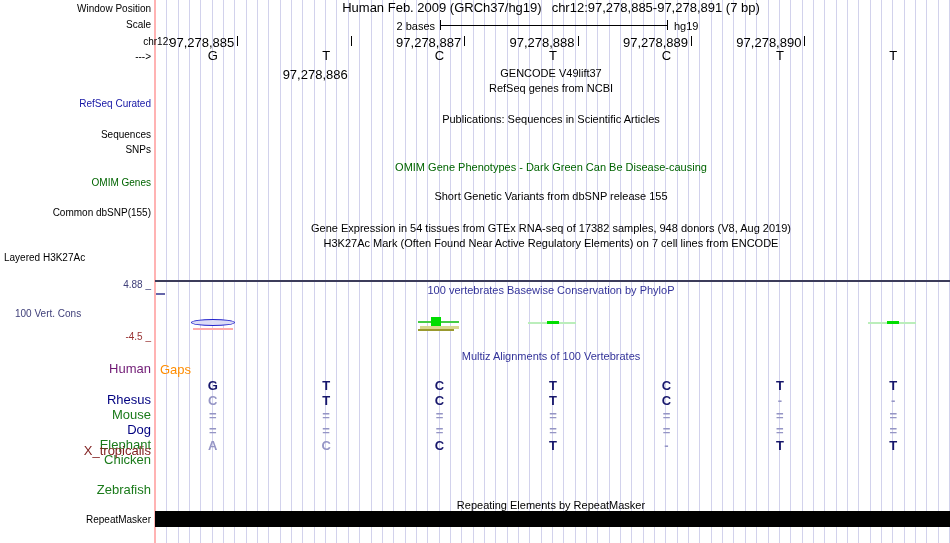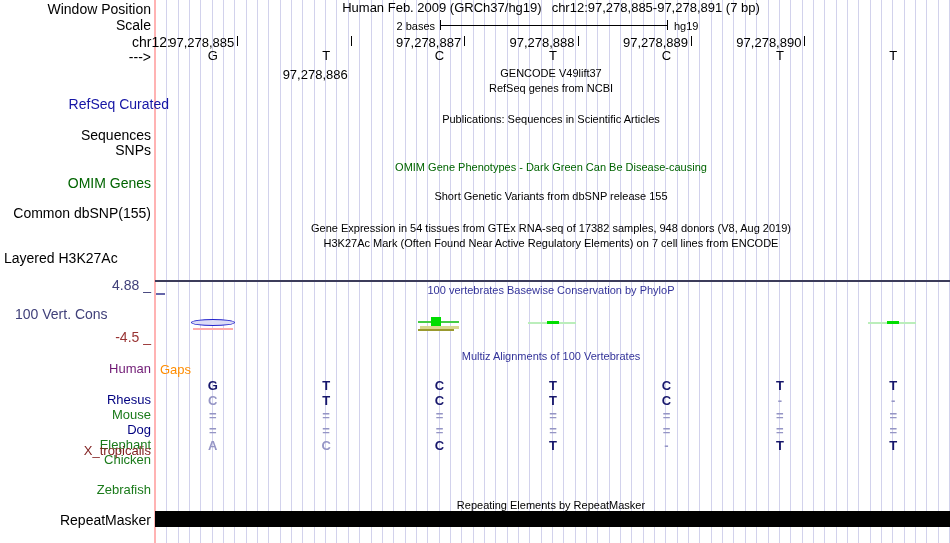--- a/index.html
+++ b/index.html
@@ -21,27 +21,27 @@
   #pink-divider { position:absolute; left:154px; top:0; width:2px; height:543px;
     background:var(--divider-pink); z-index:1; }
   #cons-top-rule { position:absolute; left:155px; top:280px; width:795px; height:1.5px;
     background:var(--rule-dark); z-index:2; }
   #cons-max-tick { position:absolute; left:156px; top:293px; width:9px; height:2px;
     background:var(--cons-tick); z-index:2; }
 
   
   .left-label {
     position:absolute; left:0; width:151px; text-align:right;
-    font-size:14px; line-height:14px; white-space:nowrap; z-index:3;
+    font-size:10px; line-height:14px; white-space:nowrap; z-index:3;
   }
   #lbl-window       { top:2px; }
   #lbl-scale        { top:18px; }
   #lbl-chrom        { top:35px;margin-left:20px; }
   #lbl-strand       { top:50px; }
-  #lbl-refseq       { top:97px;  color:var(--refseq-blue);padding-left:18px; }
+  #lbl-refseq       { top:97px;  color:var(--refseq-blue); }
   #lbl-sequences    { top:128px; }
   #lbl-snps         { top:143px; }
   #lbl-omim         { top:176px; color:var(--omim-green); }
   #lbl-dbsnp        { top:206px; }
   #lbl-h3k27ac      { top:251px; left:4px; width:auto; text-align:left; }
   #lbl-consmax      { top:278px; color:var(--cons-label); }
   #lbl-constrack    { top:307px; left:15px; width:auto; text-align:left; color:var(--cons-label); }
   #lbl-consmin      { top:330px; color:var(--cons-min-red); }
   #lbl-repeatmasker { top:513px; }
 

